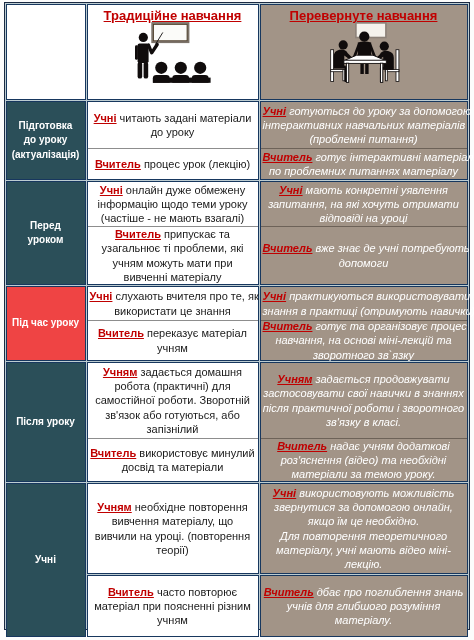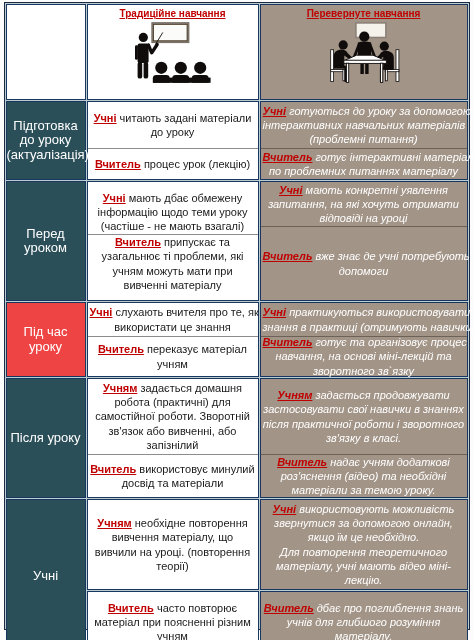--- a/index.html
+++ b/index.html
@@ -31,27 +31,27 @@
   col.c1 { width:172px; }
   col.c2 { width:208px; }
 
   .hdrcell { position:relative; height:94px; }
   .hdr-left { background:#ffffff; }
   .hdr-right { background:#a29487; }
 
   .ttl {
     position:absolute; left:0; right:0; top:3px;
     text-align:center;
-    color:#c00000; font-weight:bold; font-size:10px;
+    color:#c00000; font-weight:bold; font-size:13px;
     text-decoration:underline;
     white-space:nowrap;
   }
 
   .rowlabel {
-    text-align:center; color:#ffffff; font-weight:normal; font-size:13px;
+    text-align:center; color:#ffffff; font-weight:bold; font-size:10px;
     line-height:14.2px;
   }
   .lbl-teal { background:#2b4f59; }
   .lbl-orange { background:#ef4444; }
 
   .subcell {
     text-align:center; font-size:11px; line-height:14.2px;
     padding:0 2px;
     box-sizing:border-box;
   }
@@ -186,38 +186,38 @@
               <div class="tline"><span class="who">Вчитель</span><span> готує інтерактивні матеріали</span></div>
               <div class="tline"><span>по проблемних питаннях матеріалу</span></div>
             </div>
           </td>
         </tr>
         <tr>
           <td class="rowlabel lbl-teal">Перед
 уроком</td>
           <td class="mid-col">
             <div class="subcell" style="height: 44px;">
-              <div class="tline"><span class="who">Учні</span><span> мають дбає обмежену</span></div>
+              <div class="tline"><span class="who">Учні</span><span> онлайн дуже обмежену</span></div>
               <div class="tline"><span>інформацію щодо теми уроку</span></div>
               <div class="tline"><span>(частіше - не мають взагалі)</span></div>
             </div>
             <div class="subcell sep-top" style="height: 58px;">
               <div class="tline"><span class="who">Вчитель</span><span> припускає та</span></div>
               <div class="tline"><span>узагальнює ті проблеми, які</span></div>
               <div class="tline"><span>учням можуть мати при</span></div>
               <div class="tline"><span>вивченні матеріалу</span></div>
             </div>
           </td>
           <td class="right-col">
             <div class="subcell" style="height: 44px;">
               <div class="tline"><span class="who">Учні</span><span> мають конкретні уявлення</span></div>
               <div class="tline"><span>запитання, на які хочуть отримати</span></div>
               <div class="tline"><span>відповіді на уроці</span></div>
             </div>
-            <div class="subcell sep-top" style="height: 74px;">
+            <div class="subcell sep-top" style="height: 58px;">
               <div class="tline"><span class="who">Вчитель</span><span> вже знає де учні потребують</span></div>
               <div class="tline"><span>допомоги</span></div>
             </div>
           </td>
         </tr>
         <tr>
           <td class="rowlabel lbl-orange">Під час уроку</td>
           <td class="mid-col">
             <div class="subcell" style="height: 33px;">
               <div class="tline"><span class="who">Учні</span><span> слухають вчителя про те, як</span></div>
@@ -240,21 +240,21 @@
             </div>
           </td>
         </tr>
         <tr>
           <td class="rowlabel lbl-teal">Після уроку</td>
           <td class="mid-col">
             <div class="subcell" style="height: 75px;">
               <div class="tline"><span class="who">Учням</span><span> задається домашня</span></div>
               <div class="tline"><span>робота (практичні) для</span></div>
               <div class="tline"><span>самостійної роботи. Зворотній</span></div>
-              <div class="tline"><span>зв'язок або вивченні, або</span></div>
+              <div class="tline"><span>зв'язок або готуються, або</span></div>
               <div class="tline"><span>запізнілий</span></div>
             </div>
             <div class="subcell sep-top" style="height: 43px;">
               <div class="tline"><span class="who">Вчитель</span><span> використовує минулий</span></div>
               <div class="tline"><span>досвід та матеріали</span></div>
             </div>
           </td>
           <td class="right-col">
             <div class="subcell" style="height: 75px;">
               <div class="tline"><span class="who">Учням</span><span> задається продовжувати</span></div>

